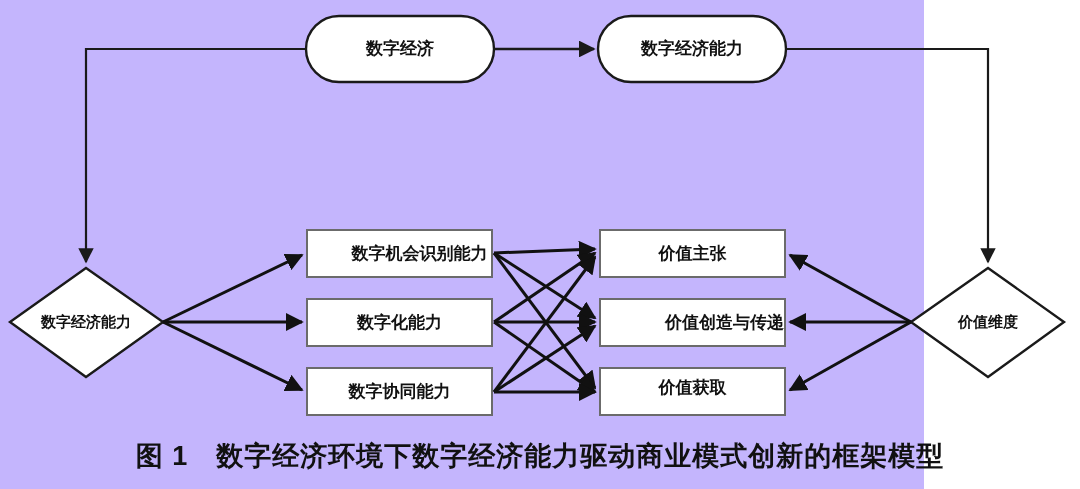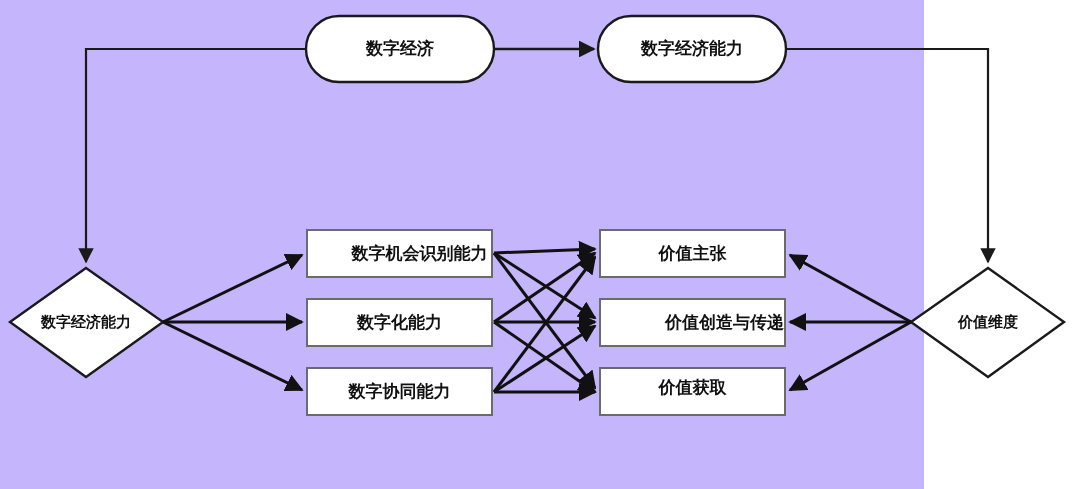--- a/index.html
+++ b/index.html
@@ -122,14 +122,15 @@
   <div class="node-label diamond-label" style="left:12px; top:300px; width:148px; height:44px;">数字经济能力</div>
 
   <div class="node-label box-label" style="left:307px; top:230px; width:185px; height:47px;padding-left:20px;">数字机会识别能力</div>
   <div class="node-label box-label" style="left:307px; top:299px; width:185px; height:47px;">数字化能力</div>
   <div class="node-label box-label" style="left:307px; top:368px; width:185px; height:47px;text-align:center;">数字协同能力</div>
 
   <div class="node-label box-label" style="left:600px; top:230px; width:185px; height:47px;">价值主张</div>
   <div class="node-label box-label" style="left:600px; top:299px; width:185px; height:47px;margin-left:32px;">价值创造与传递</div>
   <div class="node-label box-label" style="left:600px; top:364px; width:185px; height:47px;">价值获取</div>
 
+  <div id="figure-caption">图 1　数字经济环境下数字经济能力驱动商业模式创新的框架模型</div>
 
 </div>
 
 </body></html>

